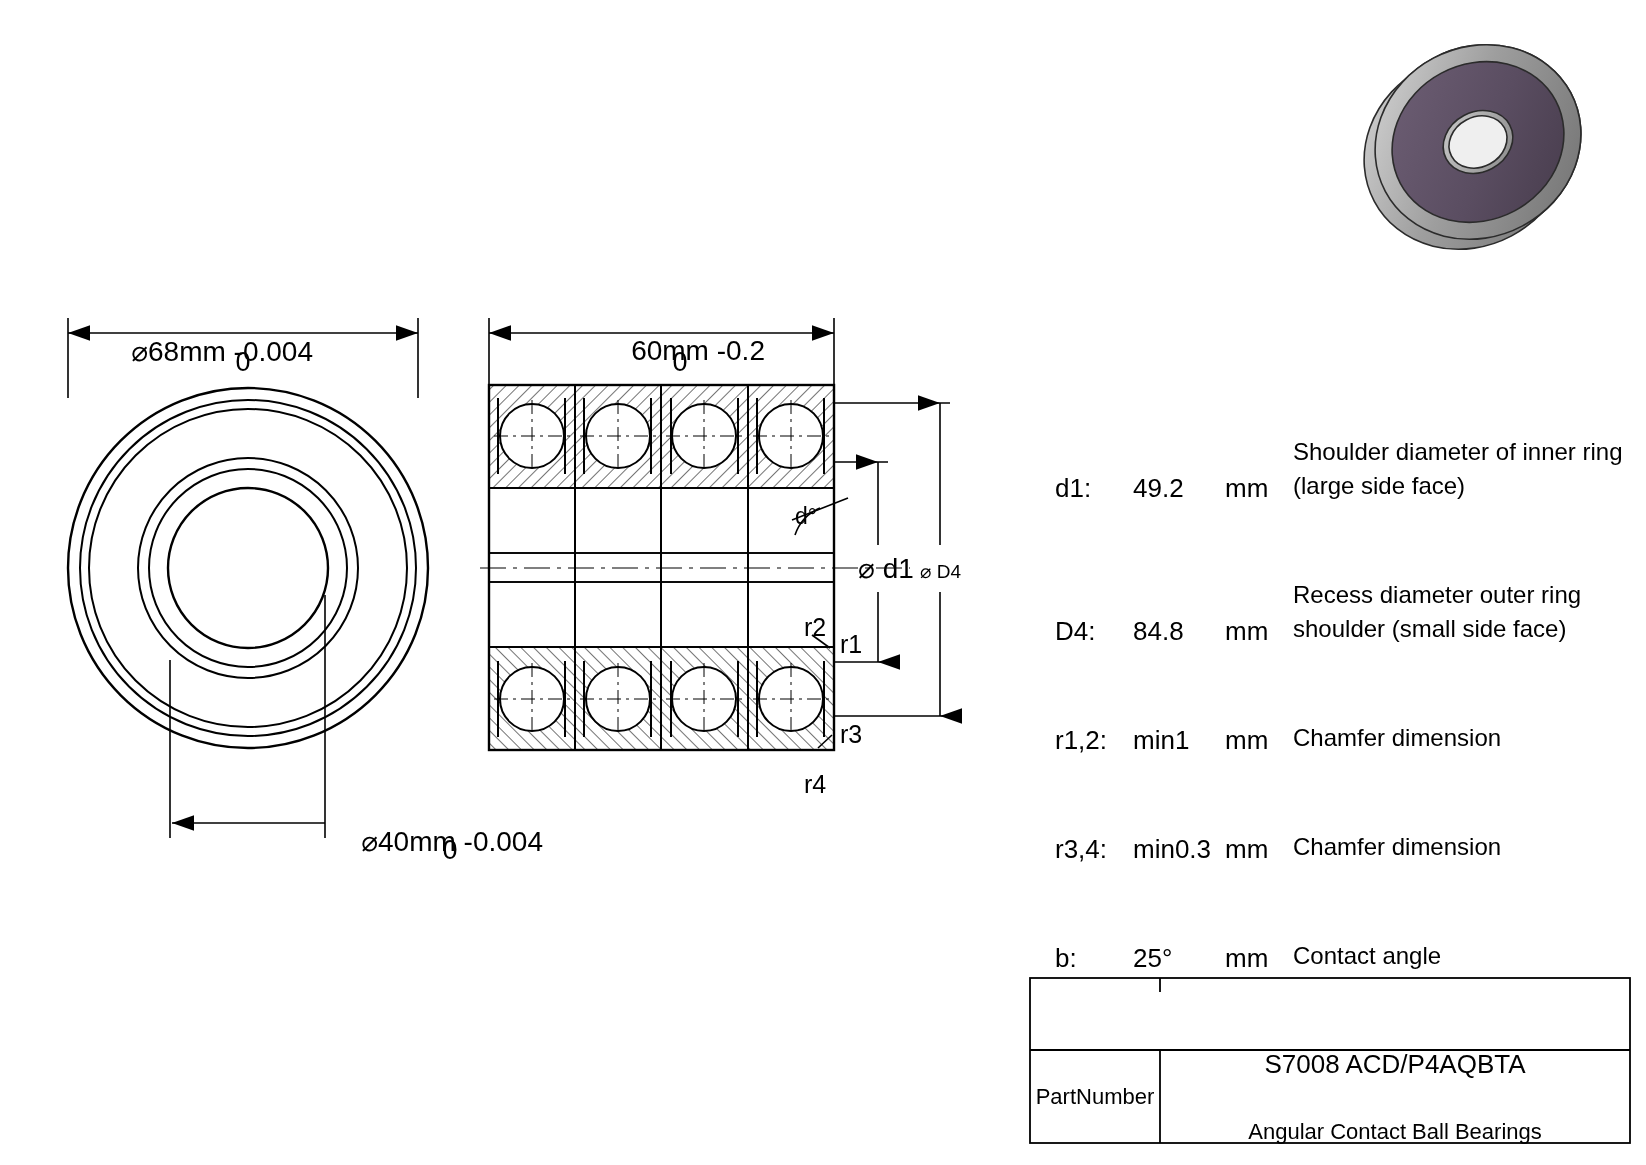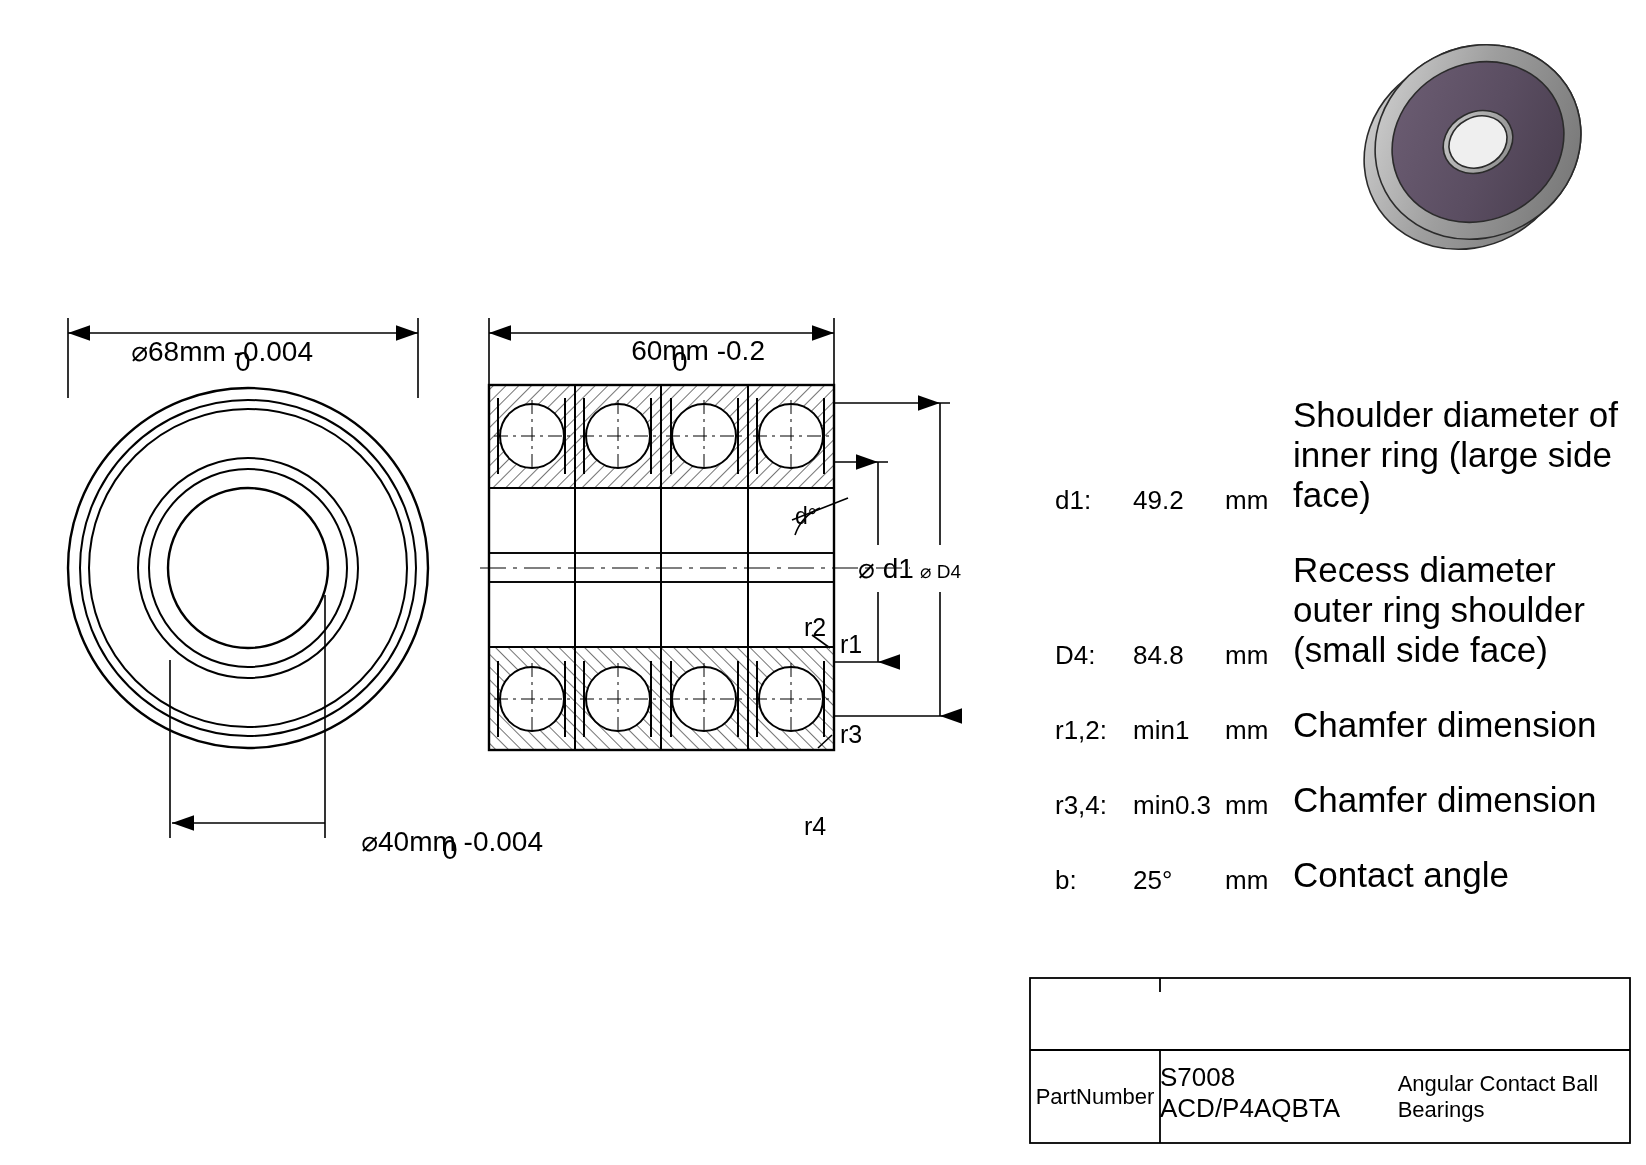--- a/index.html
+++ b/index.html
@@ -16,37 +16,37 @@
   .dimlabel{text-align:center;font-size:27px;line-height:32px;}
 
   
   .spec{
     position:absolute;left:1055px;top:395px;width:580px;
   }
   .spec-row{display:flex;align-items:flex-end;margin-bottom:35px;}
   .spec-key{width:78px;font-size:26px;line-height:30px;}
   .spec-val{width:92px;font-size:26px;line-height:30px;}
   .spec-unit{width:68px;font-size:26px;line-height:30px;}
-  .spec-desc{flex:1;font-size:35px;line-height:40px;}
+  .spec-desc{flex:1;font-size:24px;line-height:34px;margin-top:40px;}
 
   
   .tb{position:absolute;left:1030px;top:978px;width:600px;height:165px;}
   .tb-email{
     position:absolute;left:0;top:0;width:600px;height:72px;
     display:flex;align-items:center;justify-content:center;
     font-size:22px;
   }
   .tb-left{
     position:absolute;left:0;top:72px;width:130px;height:93px;
     display:flex;flex-direction:row;align-items:center;justify-content:center;
     font-size:22px;line-height:28px;
   }
   .tb-right{
     position:absolute;left:130px;top:72px;width:470px;height:93px;
-    display:flex;flex-direction:row;align-items:center;justify-content:center;gap:31px;
+    display:flex;flex-direction:column;align-items:center;justify-content:center;gap:31px;
   }
   .tb-part{font-size:26px;margin-bottom:8px;}
   .tb-sub{font-size:22px;}
   .labelsm{font-size:25px;}
 </style>
 </head>
 <body>
 
 <div class="stage">
 
@@ -261,21 +261,21 @@
   </div>
 
   <div class="txt" style="left:858px;top:552px;font-size:28px;">⌀ d1</div>
   <div class="txt" style="left:920px;top:552px;font-size:19px;margin-top:8px;">⌀ D4</div>
 
   <div class="txt" style="left:795px;top:503px;font-size:23px;">d°</div>
 
   <div class="txt labelsm" style="left:804px;top:613px;">r2</div>
   <div class="txt labelsm" style="left:840px;top:630px;">r1</div>
   <div class="txt labelsm" style="left:840px;top:720px;">r3</div>
-  <div class="txt labelsm" style="left:804px;top:770px;margin-top:42px;">r4</div>
+  <div class="txt labelsm" style="left:804px;top:770px;">r4</div>
 
   <div class="spec">
 
     <div class="spec-row">
       <div class="spec-key">d1:</div>
       <div class="spec-val">49.2</div>
       <div class="spec-unit">mm</div>
       <div class="spec-desc">Shoulder diameter of inner ring (large side face)</div>
     </div>
 

